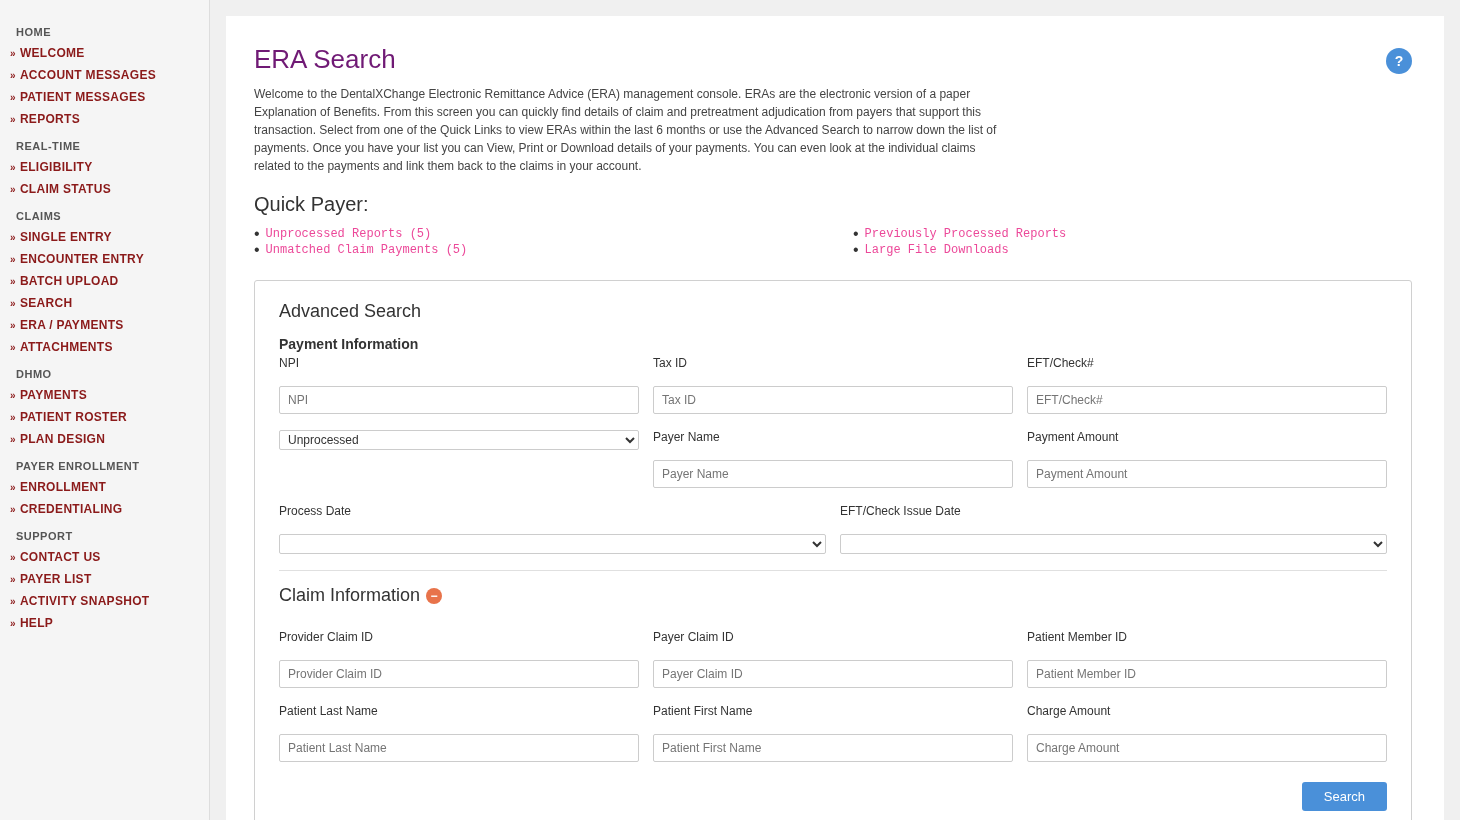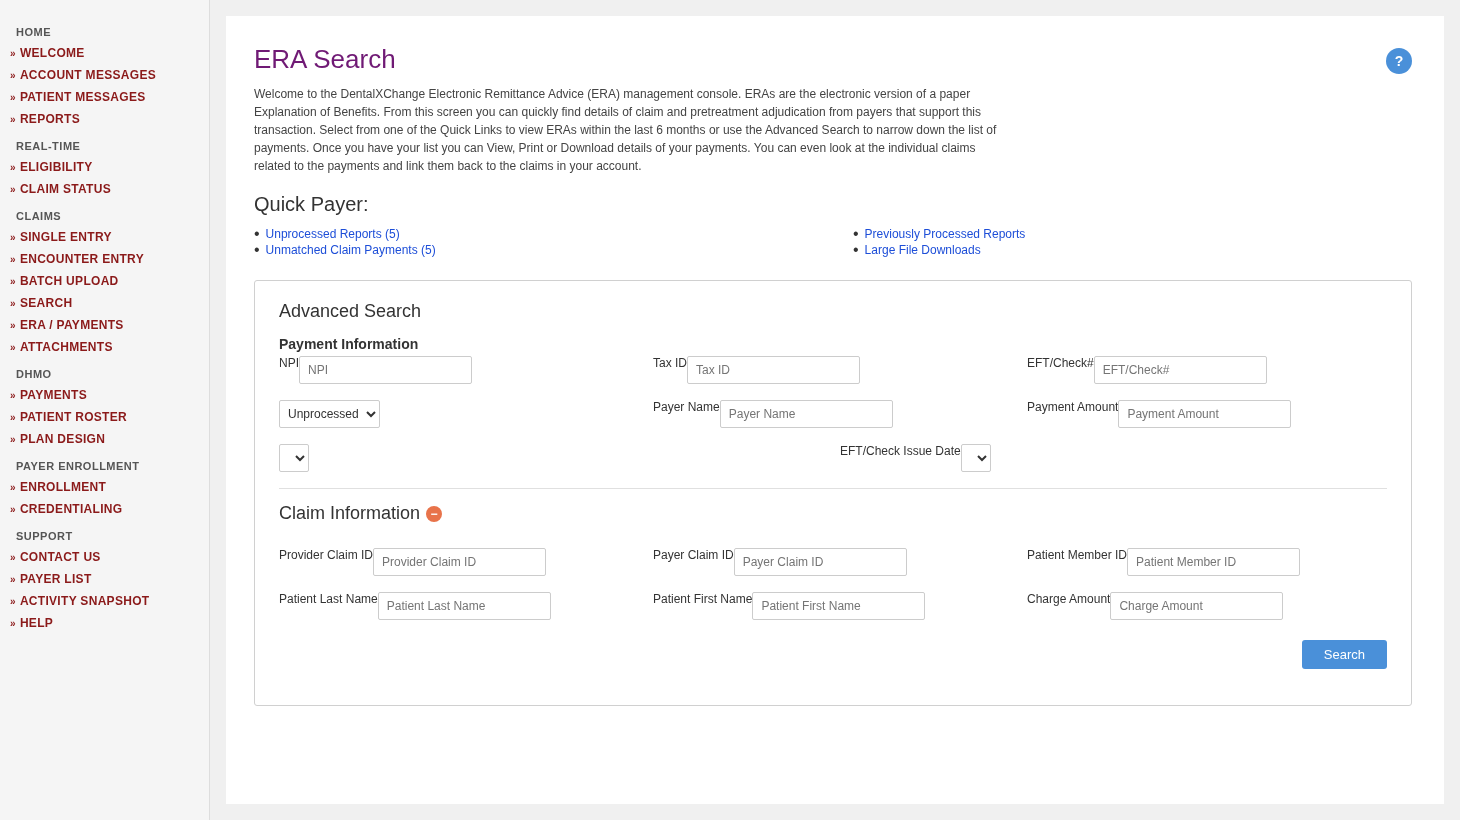--- a/index.html
+++ b/index.html
@@ -104,23 +104,24 @@
       align-items: center;
       gap: 6px;
       font-size: 12px;
     }
     .quick-link-bullet {
       color: #333;
       font-size: 16px;
       line-height: 1;
     }
     .quick-link-anchor {
-      color: #1d4ed8;
+      color: #ec4899;
       text-decoration: none;
       cursor: pointer;
+      font-family: Liberation Mono, monospace;
     }
     
     .search-card {
       border: 1px solid #d0d0d0;
       border-radius: 3px;
       padding: 20px 24px 36px 24px;
     }
     .search-card-title {
       font-size: 18px;
       font-weight: normal;
@@ -135,40 +136,40 @@
     }
     .form-row {
       display: grid;
       gap: 14px;
       margin-bottom: 16px;
     }
     .form-row-3 { grid-template-columns: 1fr 1fr 1fr; }
     .form-row-2 { grid-template-columns: 1fr 1fr; }
     .form-group {
       display: flex;
-      flex-direction: row;
-      gap: 0;
+      flex-direction: column;
+      gap: 16px;
     }
     .form-label {
       font-size: 12px;
       color: #333;
       font-weight: normal;
     }
     .form-input {
       height: 28px;
       border: 1px solid #ccc;
       border-radius: 2px;
       padding: 0 8px;
       font-size: 12px;
       color: #999;
       background: #fff;
       outline: none;
     }
     .form-select {
-      height: 28px;
+      height: 20px;
       border: 1px solid #ccc;
       border-radius: 2px;
       padding: 0 4px;
       font-size: 12px;
       color: #333;
       background: #fff;
       outline: none;
       appearance: auto;
     }
     .claim-section-title {
@@ -385,20 +386,21 @@
           <input class="form-input" type="text" placeholder="Payer Name" style="">
         </div>
         <div class="form-group">
           <label class="form-label">Payment Amount</label>
           <input class="form-input" type="text" placeholder="Payment Amount" style="">
         </div>
       </div>
 
       <div class="form-row form-row-2">
         <div class="form-group">
+          <label class="form-label">Process Date</label>
           <select class="form-select">
             <option></option>
           </select>
         </div>
         <div class="form-group">
           <label class="form-label">EFT/Check Issue Date</label>
           <select class="form-select">
             <option></option>
           </select>
         </div>

